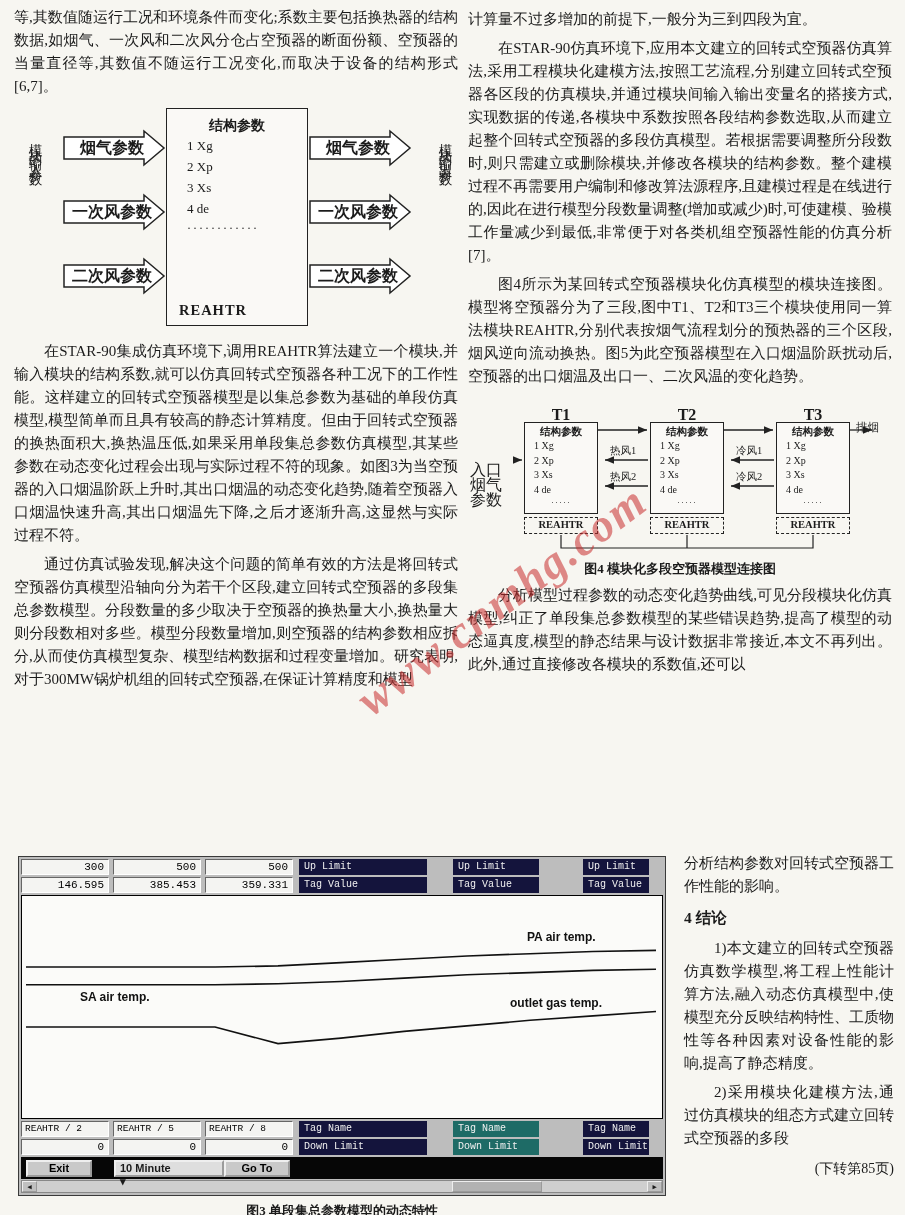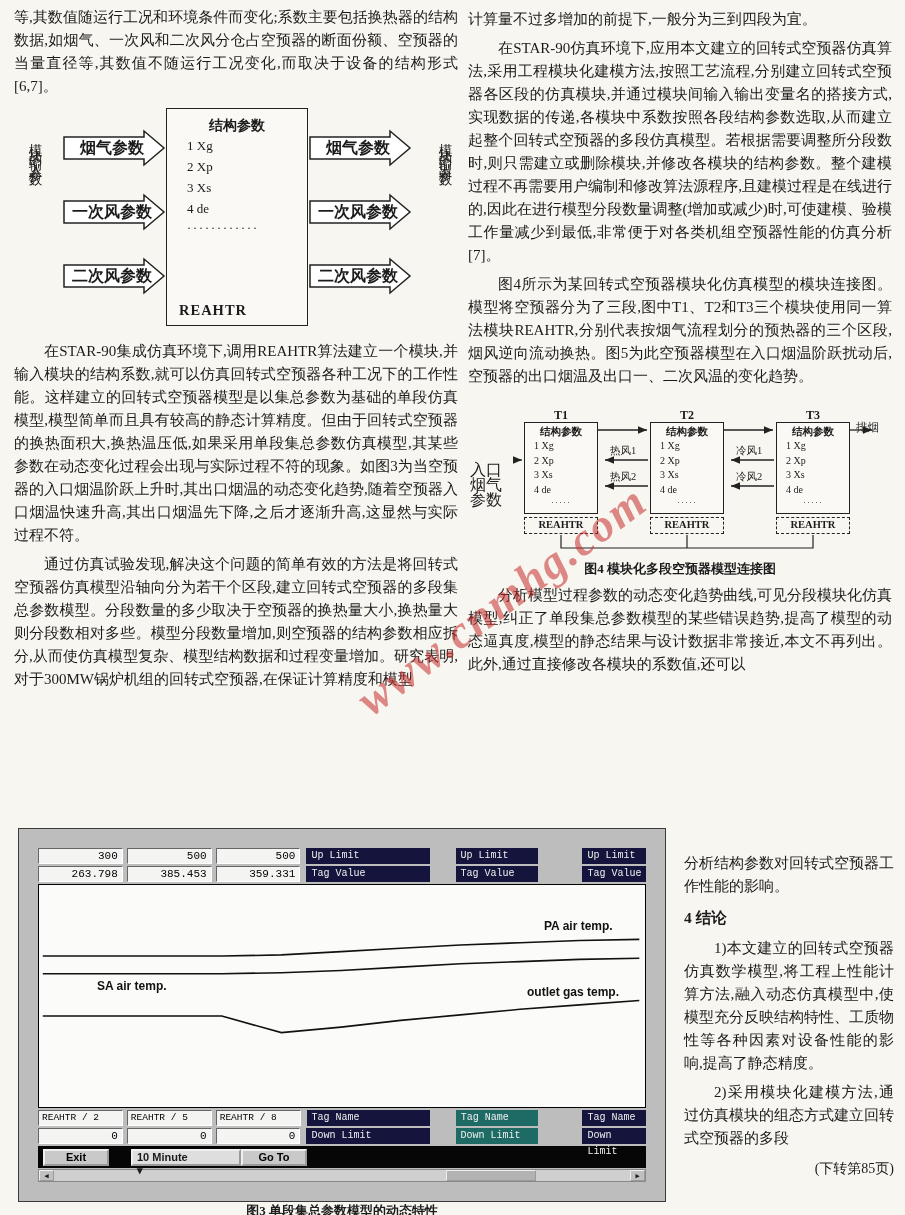--- a/index.html
+++ b/index.html
@@ -30,35 +30,35 @@
   .f2-item { font-size:13px; padding-left:20px; line-height:21px; }
   .f2-item:first-of-type { margin-top:6px; }
   .f2-dots { padding-left:20px; letter-spacing:2px; font-size:12px; margin-top:2px; }
   .f2-footer { position:absolute; bottom:6px; left:12px; font-weight:bold; font-size:14.5px; letter-spacing:1px; }
 
   
   .fig4 { position:relative; height:158px; margin-top:10px; }
   .f4svg { position:absolute; left:0; top:0; }
   .f4-mod { position:absolute; top:10px; width:74px; }
   .m1 { left:56px; } .m2 { left:182px; } .m3 { left:308px; }
-  .f4-mlabel { text-align:center; font-weight:bold; font-size:12px; height:14px; line-height:14px; }
+  .f4-mlabel { text-align:center; font-weight:bold; font-size:16px; height:14px; line-height:14px; }
   .f4-mbox { border:1.2px solid #222; height:92px; box-sizing:border-box; padding-top:2px; background:rgba(255,255,255,0.35); }
   .f4-mtitle { text-align:center; font-weight:bold; font-size:10.5px; }
   .f4-mitem { font-size:10px; line-height:14.5px; padding-left:9px; }
   .f4-mdots { text-align:center; font-size:9px; letter-spacing:1px; }
   .f4-reahtr { margin-top:3px; border:1.2px dashed #222; height:17px; line-height:14px; text-align:center; font-weight:bold; font-size:10.5px; box-sizing:border-box; }
   .f4-input { position:absolute; left:2px; top:64px; width:46px; font-size:16px; line-height:15px; }
   .f4-exhaust { position:absolute; left:388px; top:22px; font-size:11.5px; }
   .f4-link { position:absolute; width:44px; text-align:center; font-size:10.5px; height:14px; line-height:14px; }
   .l1 { left:133px; top:46px; } .l2 { left:133px; top:72px; }
   .l3 { left:259px; top:46px; } .l4 { left:259px; top:72px; }
 
   
-  .f3 { position:absolute; left:18px; top:828px; width:648px; background:#bdbdbd; border:1px solid #3a3a3a;
-        padding:19px; box-sizing:border-box; font-family:"Liberation Mono","DejaVu Sans Mono",monospace; }
+  .f3 { position:absolute; left:18px; top:856px; width:648px; background:#bdbdbd; border:1px solid #3a3a3a;
+        padding:2px; box-sizing:border-box; font-family:"Liberation Mono","DejaVu Sans Mono",monospace; }
   .f3row { display:flex; height:16px; margin-bottom:2px; }
   .c { box-sizing:border-box; height:16px; }
   .w { background:#f4f4f2; border:1px solid; border-color:#666 #fff #fff #666; width:88px;
        text-align:right; padding-right:4px; font-size:11px; line-height:14px; color:#000; }
   .wn { text-align:left; padding-left:3px; font-size:9.5px; }
   .d { background:#14143c; color:#f0f0f0; padding-left:5px; font-size:10px; line-height:16px; }
   .teal { background:#1e6b66; }
   .d1 { width:128px; margin-left:6px; } .d2 { width:86px; margin-left:26px; } .d3 { width:66px; margin-left:44px; }
   .g2 { margin-left:4px; }
   .f3plot { position:relative; height:222px; background:#fbfbf9; border:1px solid #000; margin-bottom:2px; }
@@ -204,21 +204,21 @@
   <div class="f3">
     <div class="f3row">
       <div class="c w">300</div>
       <div class="c w g2">500</div>
       <div class="c w g2">500</div>
       <div class="c d d1">Up Limit</div>
       <div class="c d d2">Up Limit</div>
       <div class="c d d3">Up Limit</div>
     </div>
     <div class="f3row">
-      <div class="c w">263.798</div>
+      <div class="c w">146.595</div>
       <div class="c w g2">385.453</div>
       <div class="c w g2">359.331</div>
       <div class="c d d1">Tag Value</div>
       <div class="c d d2">Tag Value</div>
       <div class="c d d3">Tag Value</div>
     </div>
 
     <div class="f3plot">
       <svg viewBox="0 0 640 220" preserveAspectRatio="none">
           <polyline points="4.0,70.4 67.0,70.4 130.0,70.4 193.0,70.4 256.0,69.3 319.0,66.0 382.0,62.7 445.0,59.4 508.0,57.2 571.0,55.0 634.0,53.9" fill="none" stroke="#111" stroke-width="1.6"></polyline>

